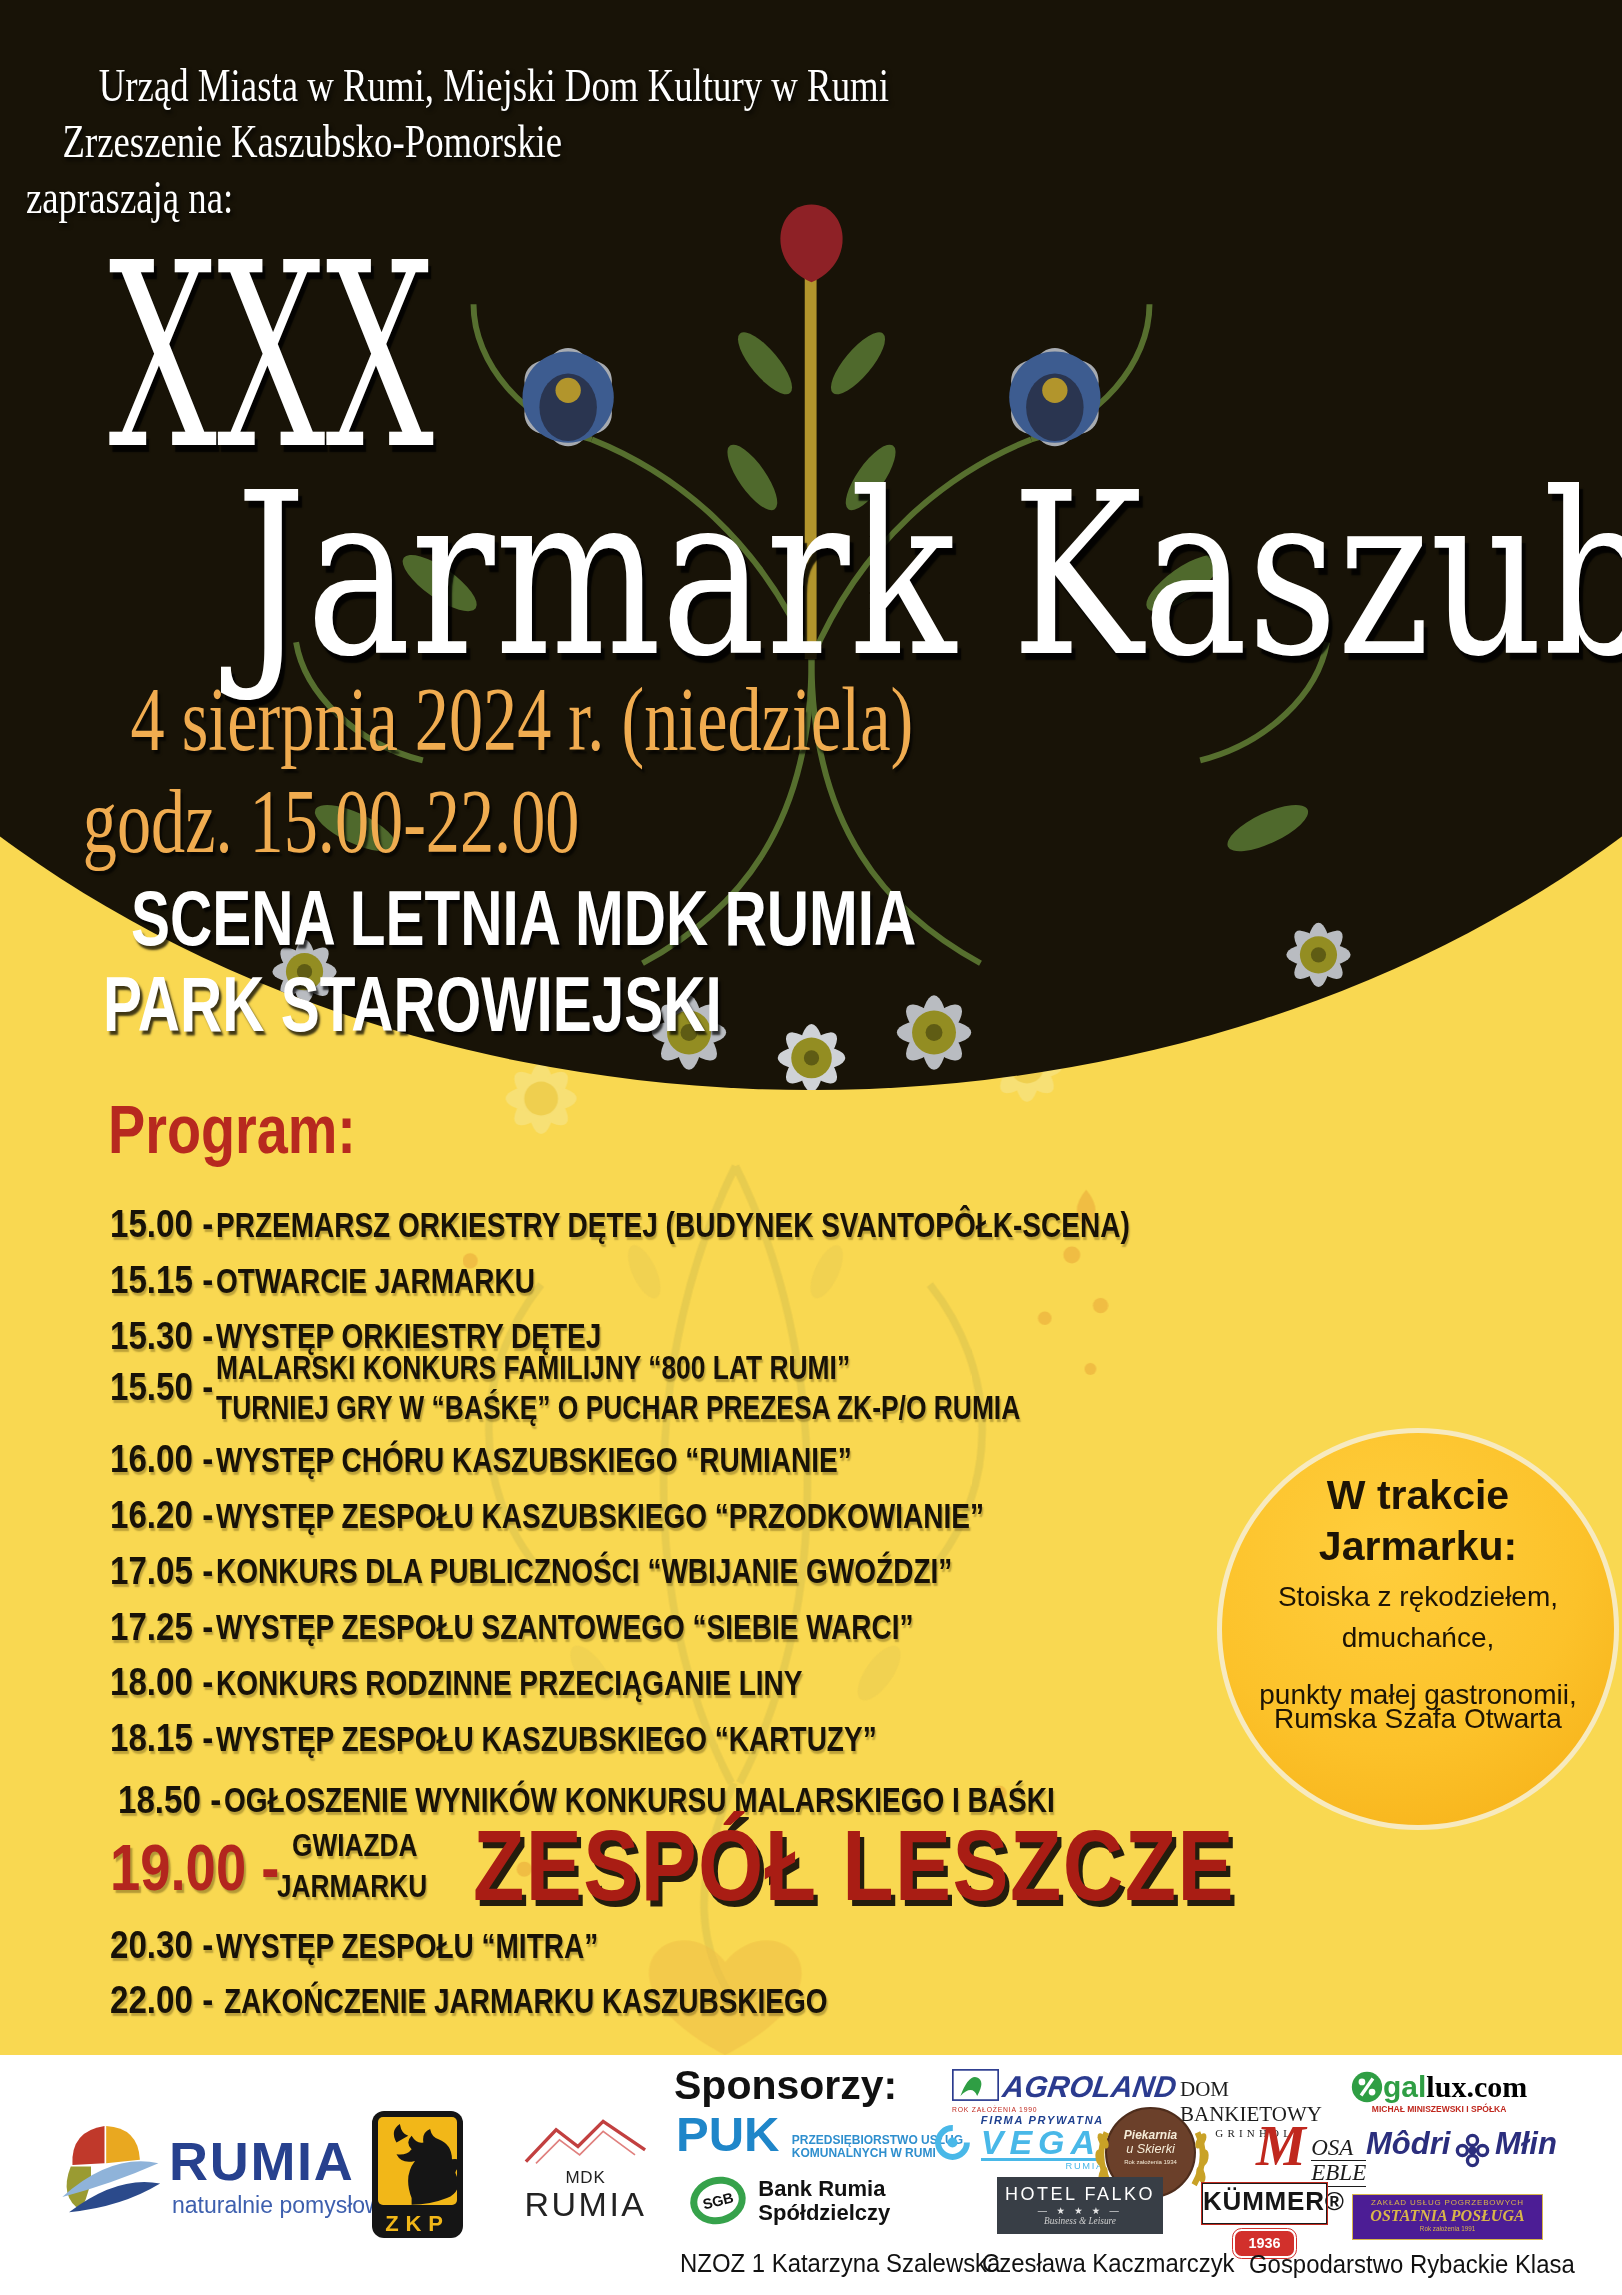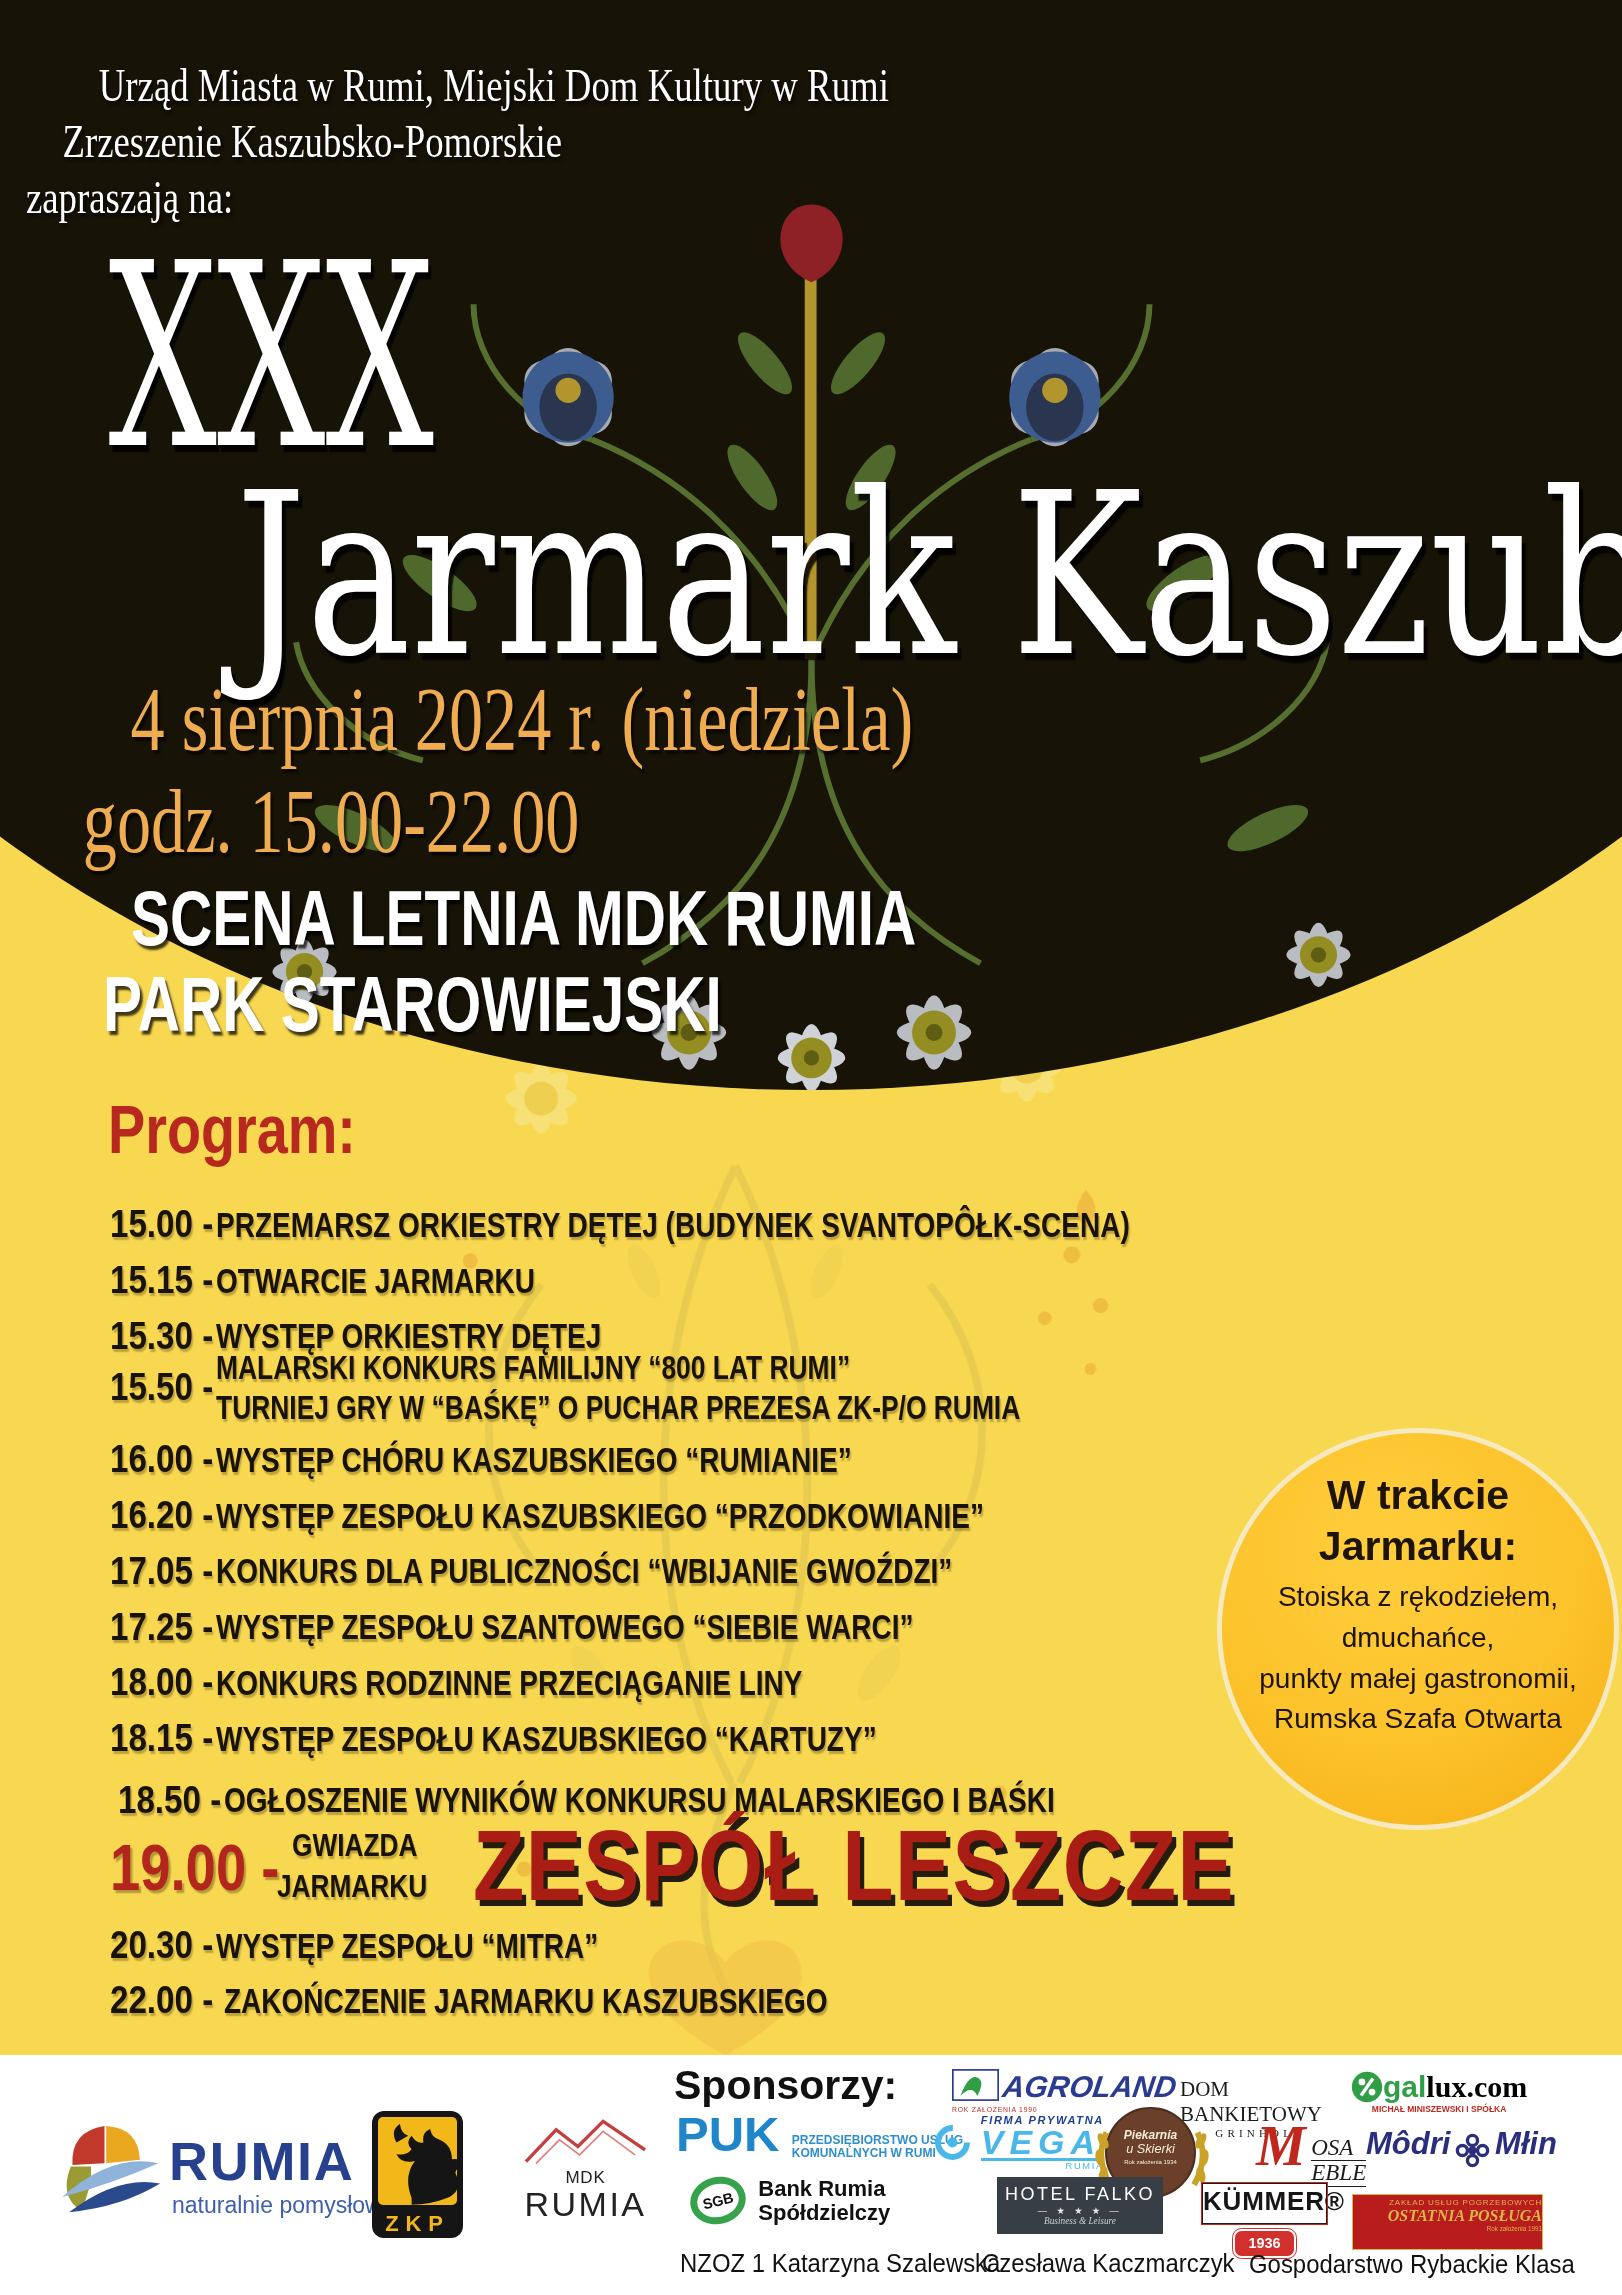--- a/index.html
+++ b/index.html
@@ -91,21 +91,21 @@
   .bob-year{color:#d23b3f;font-weight:bold;font-size:13.5px;letter-spacing:10px;text-align:center;}
   .falko-box{width:166px;height:57px;background:#383e46;color:#fff;text-align:center;}
   .falko-name{font-size:18px;letter-spacing:2.5px;padding-top:6.8px;}
   .falko-stars{font-size:9.3px;letter-spacing:3.4px;color:#e7e7e7;}
   .falko-sub{font-family:"Liberation Serif",serif;font-style:italic;font-size:9.3px;color:#cfcfcf;}
   .kummer-box{width:125px;height:41px;border:1.7px solid #1c1c1c;outline:0.8px solid #c0281e;
     background:#fff;text-align:center;box-sizing:border-box;}
   .kummer-name{font-size:26px;font-weight:bold;color:#161616;letter-spacing:0.8px;line-height:1.35;}
   .kummer-badge{width:59px;height:25px;background:#d2302c;border:2.5px solid #fff;outline:1.7px solid #d2302c;
     border-radius:8.5px;color:#fff;font-weight:bold;font-size:14.4px;text-align:center;line-height:25px;}
-  .ost-box{width:191px;height:56px;background:#b91c1c;border:0.8px solid #d9b64a;text-align:right;
+  .ost-box{width:191px;height:46px;background:#4c1d95;border:0.8px solid #d9b64a;text-align:center;
     box-sizing:border-box;color:#d9b64a;}
   .ost-top{font-size:8px;letter-spacing:0.8px;padding-top:3.4px;}
   .ost-name{font-family:"Liberation Serif",serif;font-style:italic;font-weight:bold;font-size:16px;line-height:1.1;}
   .ost-sub{font-size:6.3px;}
 </style>
 </head>
 <body>
 
 <svg class="abs" style="left:0;top:0" width="1623" height="2295" viewBox="0 0 1920 2716">
   <g opacity="0.55">
@@ -355,21 +355,21 @@
 <div class="prow" style="left:110px;top:1980px">
   <span class="ptime cx" style="transform:scaleX(.85)">22.00 -</span></div>
 <div class="prow" style="left:224px;top:1983px">
   <span class="ptext cx" style="transform:scaleX(.8)">ZAKOŃCZENIE JARMARKU KASZUBSKIEGO</span></div>
 
 <div class="bubble">
   <div class="bt" style="top:42px">W trakcie</div>
   <div class="bt" style="top:93px">Jarmarku:</div>
   <div class="bl" style="top:150px">Stoiska z rękodziełem,</div>
   <div class="bl" style="top:191px">dmuchańce,</div>
-  <div class="bl" style="top:232px">punkty małej gastronomii,</div>
+  <div class="bl" style="top:248px">punkty małej gastronomii,</div>
   <div class="bl" style="top:272px">Rumska Szafa Otwarta</div>
 </div>
 
 <div class="footer">
 
   <div class="abs" style="left:52px;top:61px">
     <svg width="110" height="113" viewBox="0 0 130 134">
       <path d="M24,58 Q22,18 62,12 L62,56 Z" fill="#c0392b"></path>
       <path d="M64,12 Q102,14 104,52 L64,56 Z" fill="#e9a820"></path>
       <path d="M22,60 Q8,96 34,112 Q48,84 46,60 Z" fill="#9a9b32"></path>

